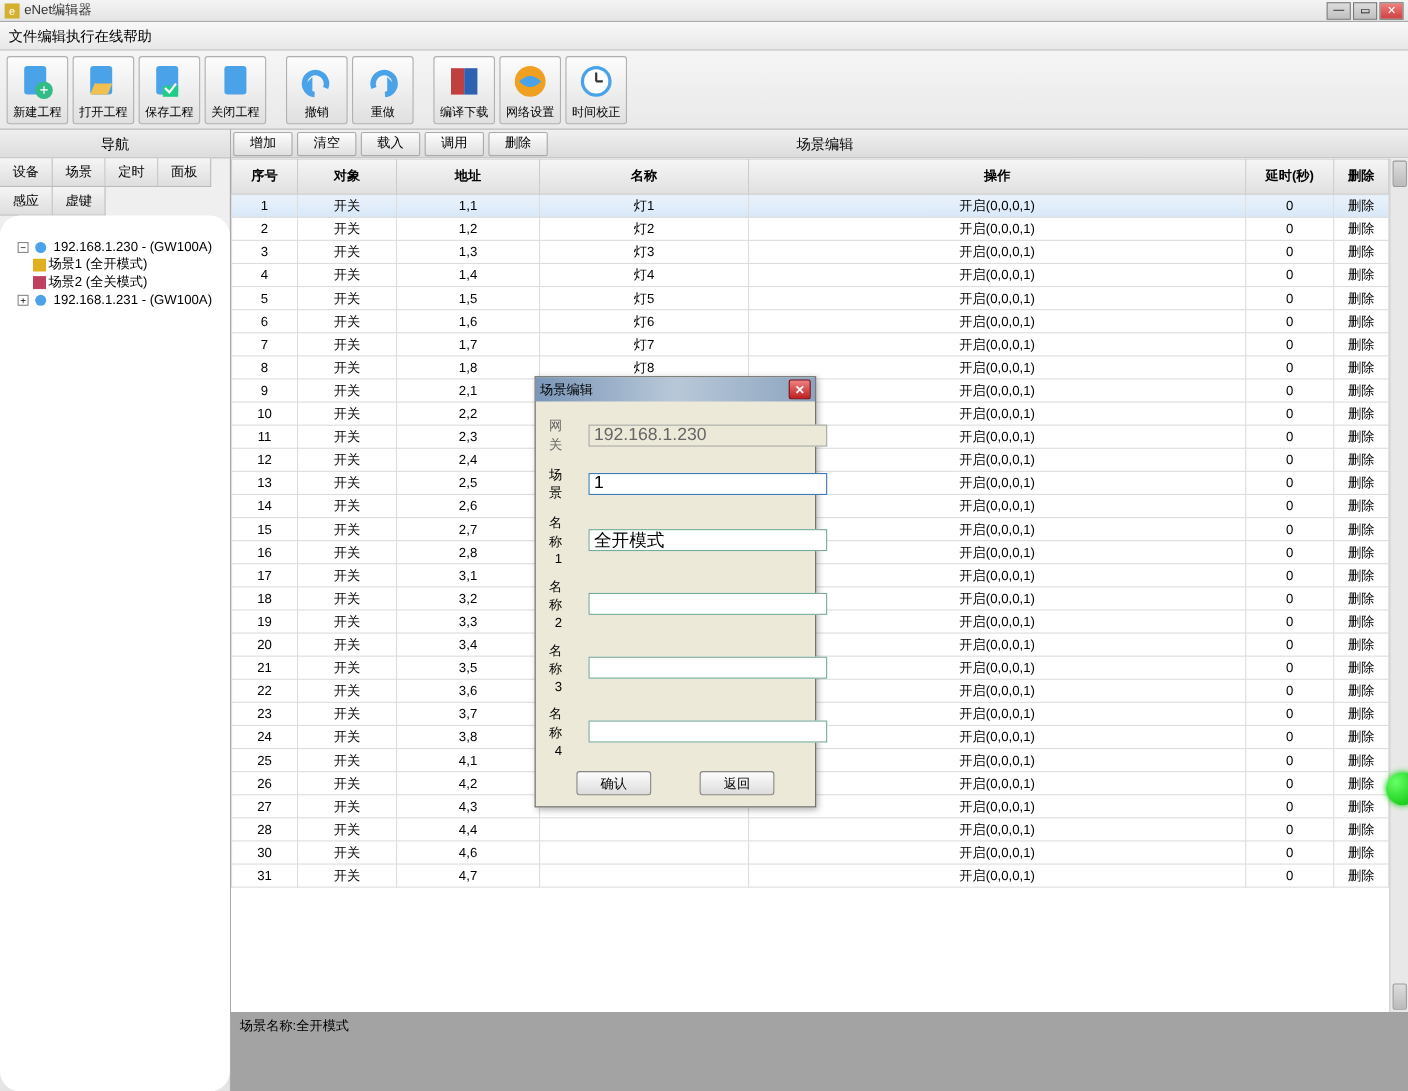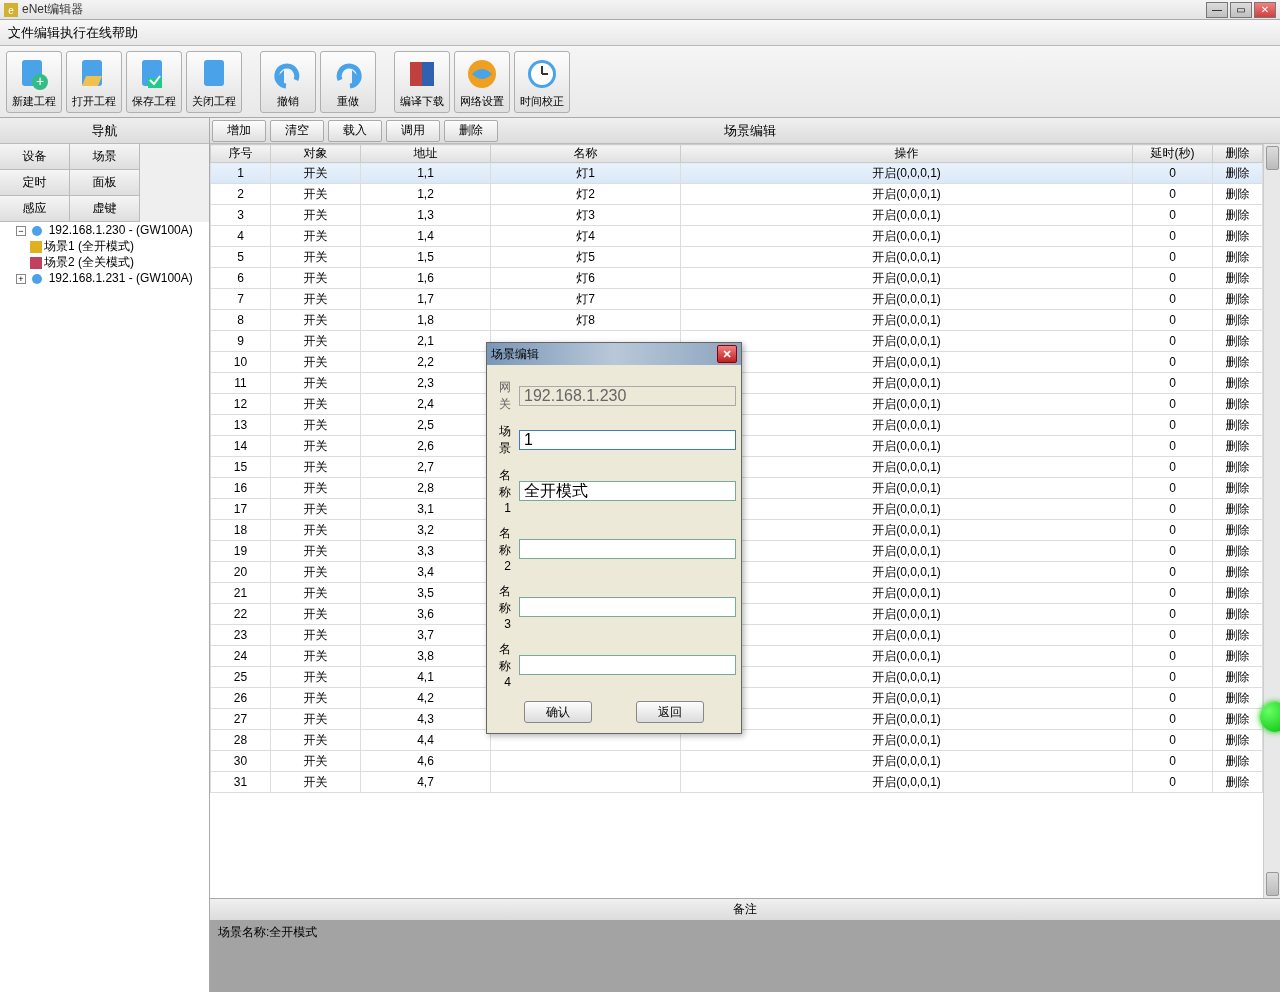--- a/index.html
+++ b/index.html
@@ -24,55 +24,55 @@
 .tbbtn .icon { width:36px; height:36px; margin-bottom:2px; display:flex; align-items:center; justify-content:center; }
 .tbspacer { width:10px; }
 
 
 .content { display:flex; height:calc(992px - 20px - 26px - 72px); }
 
 
 .left { width:210px; background:linear-gradient(#f0f0f0,#e4e4e4); border-right:1px solid #aaa; display:flex; flex-direction:column; }
 .navhdr { height:26px; display:flex; align-items:center; justify-content:center; background:linear-gradient(#eee,#ddd); border-bottom:1px solid #bbb; font-weight:normal; font-size:13px; }
 .navbtns { display:flex; flex-wrap:wrap; }
-.navbtn { width:70px; height:26px; display:flex; align-items:center; justify-content:center; background:linear-gradient(#f5f5f5,#dedede); border-right:1px solid #bbb; border-bottom:1px solid #bbb; font-size:12px; }
-.tree { flex:1; background:#fff; padding:0 2px; font-size:12px; overflow:auto; }
+.navbtn { width:48px; height:26px; display:flex; align-items:center; justify-content:center; background:linear-gradient(#f5f5f5,#dedede); border-right:1px solid #bbb; border-bottom:1px solid #bbb; font-size:12px; }
+.tree { flex:1; background:#fff; padding:20px 2px; font-size:12px; overflow:auto;border-radius:18px; }
 .tree ul { list-style:none; padding-left:14px; }
 .tree li { line-height:16px; white-space:nowrap; }
 .tree .toggle { display:inline-block; width:10px; height:10px; border:1px solid #888; text-align:center; line-height:8px; font-size:9px; margin-right:2px; background:#fff; }
 .tree .nodeicon { display:inline-block; width:12px; height:12px; margin-right:2px; vertical-align:middle; }
 
 
 .right { flex:1; display:flex; flex-direction:column; background:#e8e8e8; }
 .scenebar { height:26px; display:flex; align-items:center; background:linear-gradient(#f0f0f0,#dcdcdc); border-bottom:1px solid #bbb; }
 .scenebtn { width:54px; height:22px; margin:0 2px; background:linear-gradient(#fdfdfd,#e0e0e0); border:1px solid #aaa; border-radius:2px; display:flex; align-items:center; justify-content:center; font-size:12px; }
 .scenetitle { flex:1; text-align:center; font-size:13px; }
 
 .tablewrap { flex:1; background:#fff; overflow:hidden; position:relative; }
 .tablewrap .scrollbar { position:absolute; right:0; top:0; width:17px; height:100%; background:#e8e8e8; border-left:1px solid #ccc; }
 .tablewrap .scrollbar .thumb { position:absolute; top:2px; left:2px; width:13px; height:24px; background:linear-gradient(#ddd,#bbb); border:1px solid #999; border-radius:2px; }
 .tablewrap .scrollbar .thumbbot { position:absolute; bottom:2px; left:2px; width:13px; height:24px; background:linear-gradient(#ddd,#bbb); border:1px solid #999; border-radius:2px; }
 
 table.maintbl { width:calc(100% - 17px); border-collapse:collapse; font-size:12px; }
-.maintbl th { background:linear-gradient(#f5f5f5,#e0e0e0); border:1px solid #ccc; height:18px; font-weight:normal; }
+.maintbl th { background:linear-gradient(#f5f5f5,#e0e0e0); border:1px solid #ccc; height:32px; font-weight:bold; }
 .maintbl td { border:1px solid #ddd; height:21px; text-align:center; background:#fff; }
 .maintbl tr.sel td { background:linear-gradient(#eaf2fb,#d8e8f8); }
 .maintbl td.delbtn { color:#000; }
 
 .remarkhdr { height:22px; background:linear-gradient(#f0f0f0,#dcdcdc); border-top:1px solid #aaa; display:flex; align-items:center; justify-content:center; font-size:12px; }
 .remarkbody { height:72px; background:#a3a3a3; padding:4px 8px; font-size:12px; }
 
 
 .dialog { position:absolute; left:486px; top:342px; width:256px; background:#ece9d8; border:1px solid #666; box-shadow:2px 2px 6px rgba(0,0,0,.3); }
 .dlgtitle { height:22px; background:linear-gradient(90deg,#7a96b8 0%,#b8c8d8 50%,#8ca4c0 100%); display:flex; align-items:center; padding:0 4px; font-size:12px; color:#000; }
 .dlgtitle .t { flex:1; }
 .dlgclose { width:20px; height:18px; background:linear-gradient(#f08080,#c02020); border:1px solid #800; color:#fff; display:flex; align-items:center; justify-content:center; font-size:11px; font-weight:bold; border-radius:2px;}
 .dlgbody { padding:14px 12px 10px; }
 .dlgrow { display:flex; align-items:center; margin-bottom:10px; }
-.dlgrow label { width:38px; text-align:right; margin-right:8px; font-size:12px; color:#666; }
+.dlgrow label { width:38px; text-align:right; margin-right:24px; font-size:12px; color:#666; }
 .dlgrow label.active { color:#000; }
 .dlgrow input { flex:1; height:20px; border:1px solid #7a9; padding:0 4px; font-size:16px; background:#fff; }
 .dlgrow input[disabled] { background:#ece9d8; border:1px solid #aaa; color:#666; }
 .dlgrow input.focus { border:1px solid #3d7bba; background:#fff; }
 .dlgbtns { display:flex; justify-content:center; gap:44px; margin-top:12px; }
 .dlgbtns button { width:68px; height:22px; background:linear-gradient(#fdfdfd,#dcdcdc); border:1px solid #888; border-radius:3px; font-size:12px; }
 
 .greenblob { position:absolute; right:-10px; top:702px; width:30px; height:30px; background:radial-gradient(circle at 30% 30%, #6f6, #0b0); border-radius:50%; box-shadow:0 0 6px #0c0; }
 
 
@@ -542,21 +542,20 @@
               <td>0</td>
               <td class="delbtn">删除</td>
             </tr>
           </tbody>
       </table>
       <div class="scrollbar">
         <div class="thumb"></div>
         <div class="thumbbot"></div>
       </div>
     </div>
-    <div class="remarkhdr">备注</div>
     <div class="remarkbody">场景名称:全开模式</div>
   </div>
 </div>
 
 <div class="dialog">
   <div class="dlgtitle">
     <span class="t">场景编辑</span>
     <div class="dlgclose">✕</div>
   </div>
   <div class="dlgbody">

